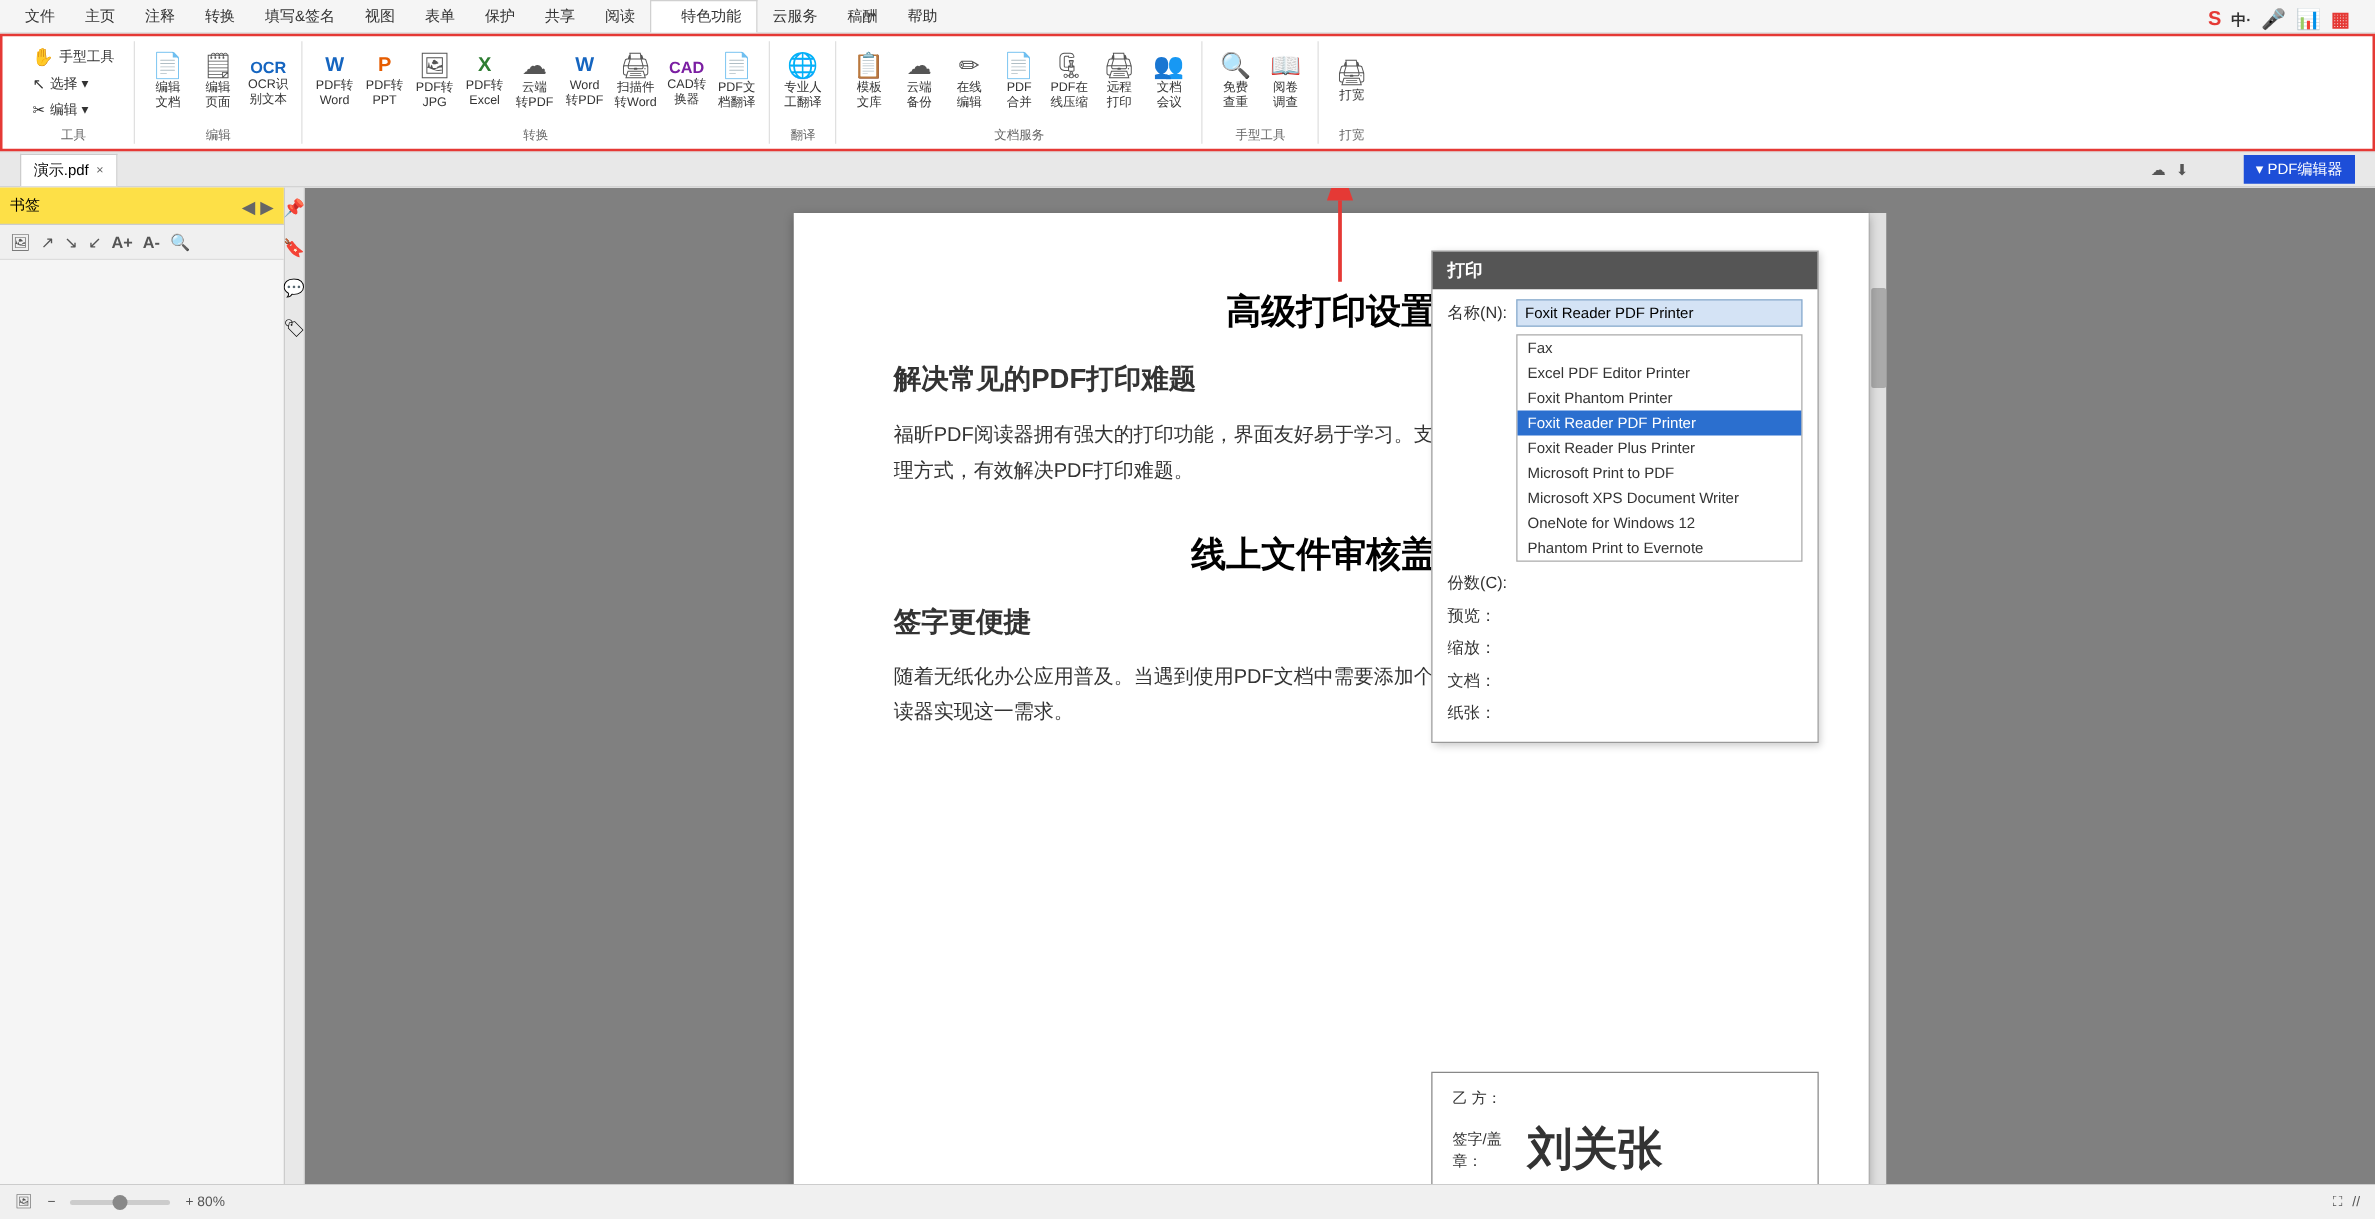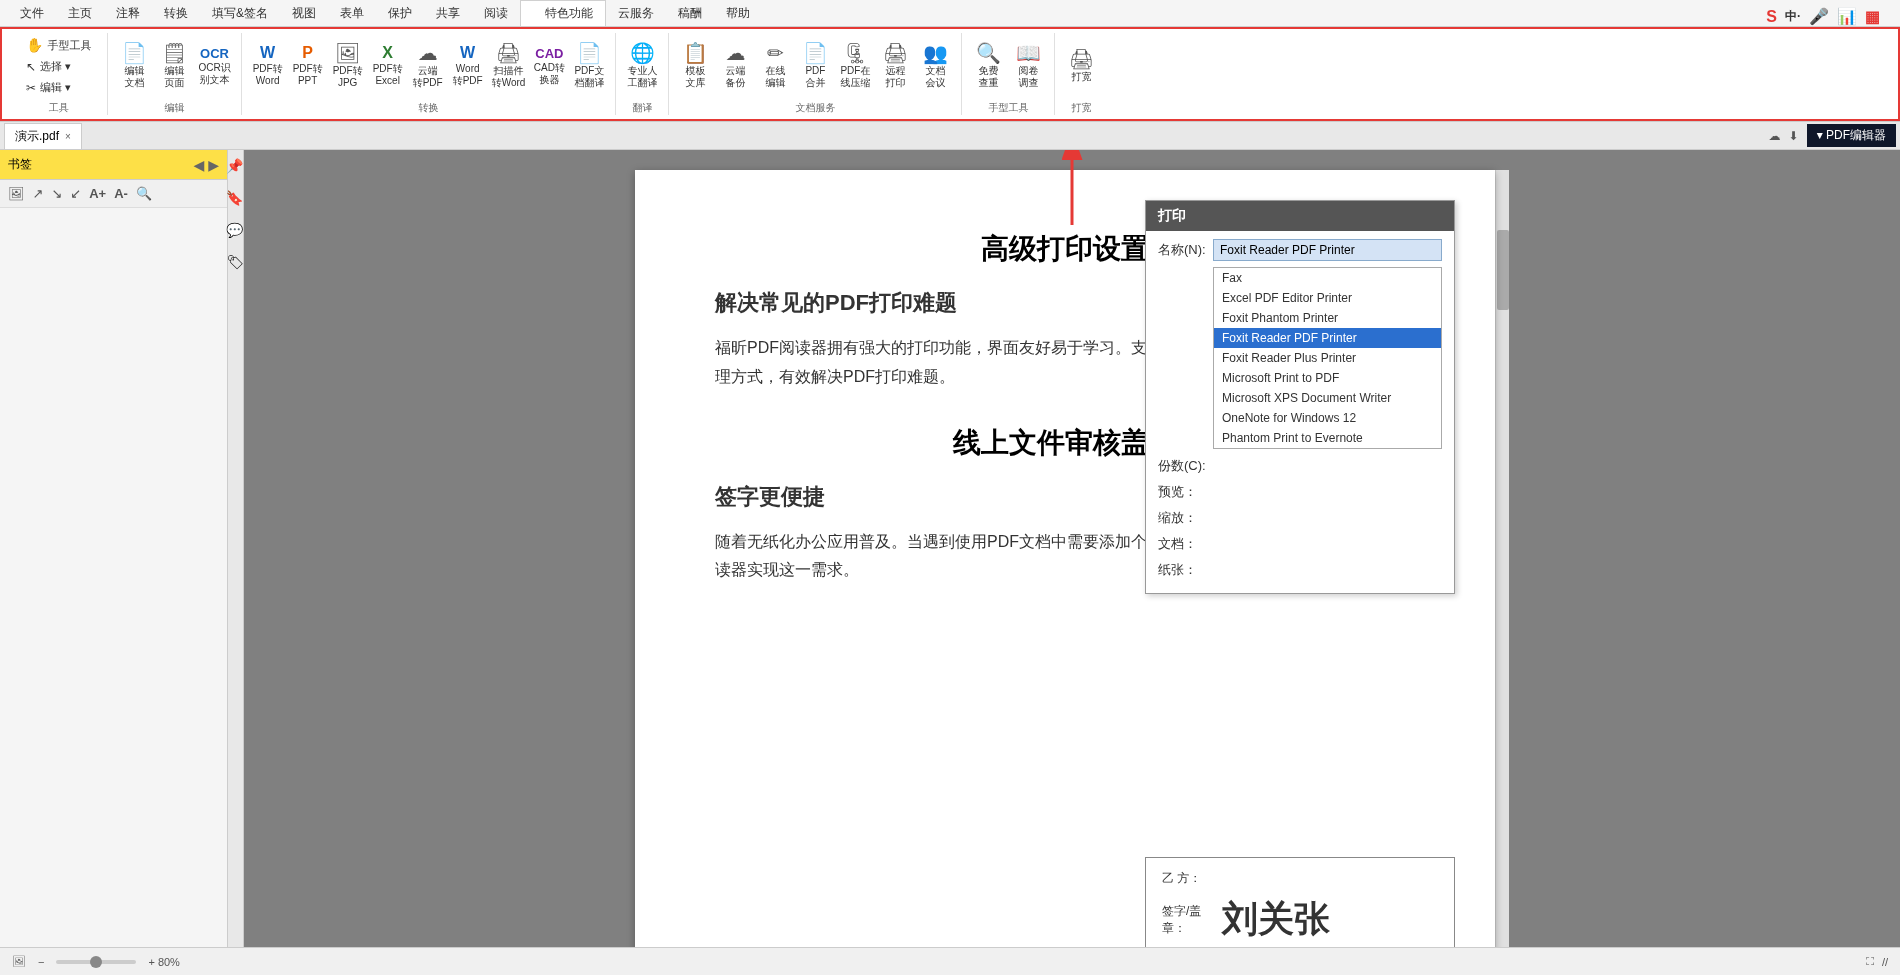--- a/index.html
+++ b/index.html
@@ -21,21 +21,21 @@
     .toolbar-item .label { font-size: 10px; color: #333; text-align: center; margin-top: 2px; line-height: 1.2; white-space: nowrap; }
     .toolbar-item .icon.orange { color: #e65c00; }
     .toolbar-item .icon.blue { color: #1565c0; }
     .toolbar-item .icon.green { color: #2e7d32; }
 
     
     .left-tool-group { display: flex; flex-direction: column; gap: 2px; padding: 2px 6px; }
     .left-tool-item { display: flex; align-items: center; gap: 4px; padding: 2px 4px; cursor: pointer; font-size: 11px; color: #333; }
 
     
-    .tab-bar { display: flex; align-items: center; background: #e8e8e8; border-bottom: 1px solid #ccc; padding: 0 4px; height: 28px; }
+    .tab-bar { display: flex; align-items: center; background: #e8e8e8; border-bottom: 1px solid #ccc; padding: 0 16px; height: 28px; }
     .doc-tab { display: flex; align-items: center; background: #fff; border: 1px solid #ccc; border-bottom: none; padding: 4px 10px; font-size: 12px; cursor: pointer; gap: 6px; }
     .doc-tab .close-btn { font-size: 10px; color: #666; cursor: pointer; }
     .tab-right { margin-left: auto; display: flex; align-items: center; gap: 8px; font-size: 12px; color: #555; }
 
     
     .main-layout { display: flex; height: calc(975px - 110px); }
 
     
     .sidebar { width: 228px; background: #f5f5f5; border-right: 1px solid #ccc; display: flex; flex-direction: column; }
     .sidebar-header { display: flex; align-items: center; justify-content: space-between; padding: 6px 8px; border-bottom: 1px solid #ccc; background: #fde047; }
@@ -265,21 +265,21 @@
 </div>
 
 <div class="tab-bar">
   <div class="doc-tab">
     <span>演示.pdf</span>
     <span class="close-btn">×</span>
   </div>
   <div class="tab-right">
     <span>☁</span>
     <span>⬇</span>
-    <span style="background:#0f172a;color:#fff;padding:3px 10px;font-size:12px;">▾ PDF编辑器</span>
+    <span style="background:#1d4ed8;color:#fff;padding:3px 10px;font-size:12px;margin-left:36px;">▾ PDF编辑器</span>
   </div>
 </div>
 
 <div class="main-layout">
 
   <div class="sidebar">
     <div class="sidebar-header">
       <span>书签</span>
       <div class="sidebar-controls">
         <span class="sidebar-btn">◀</span>

